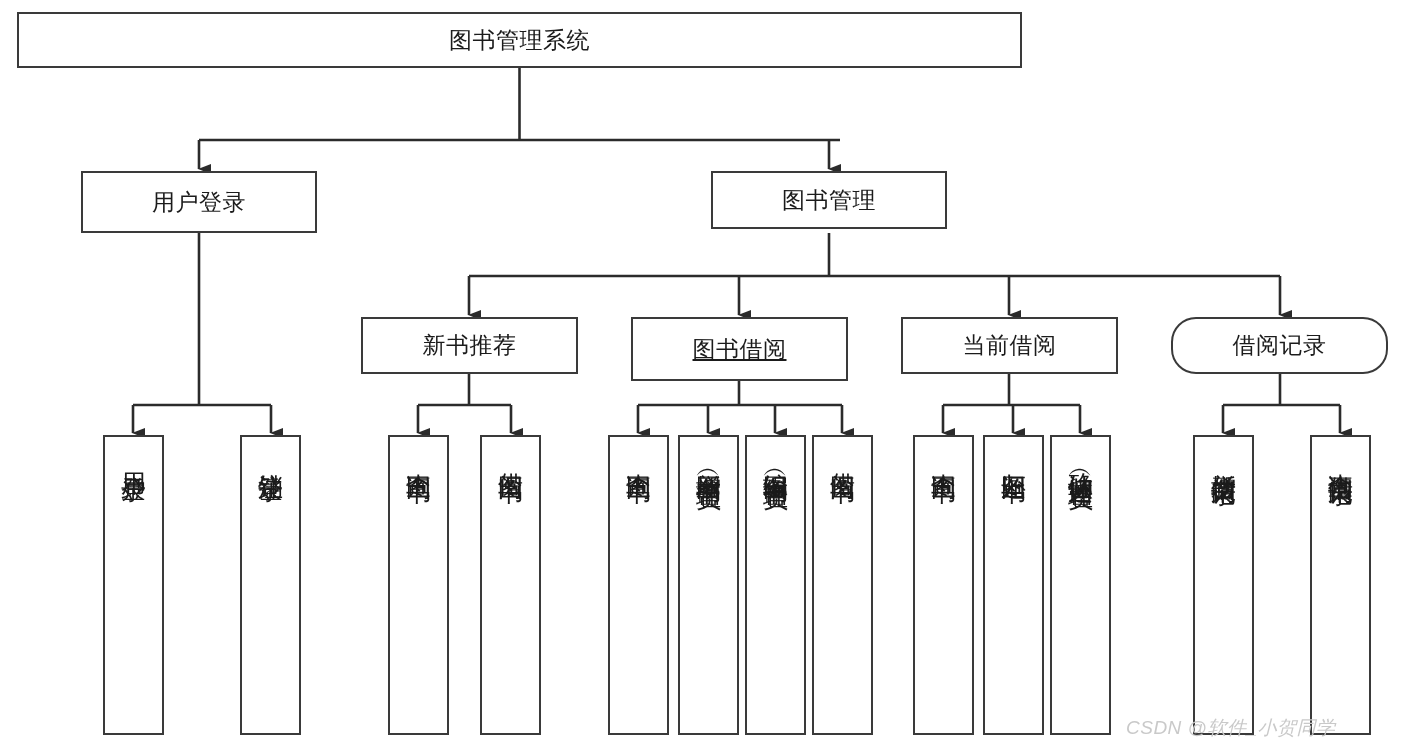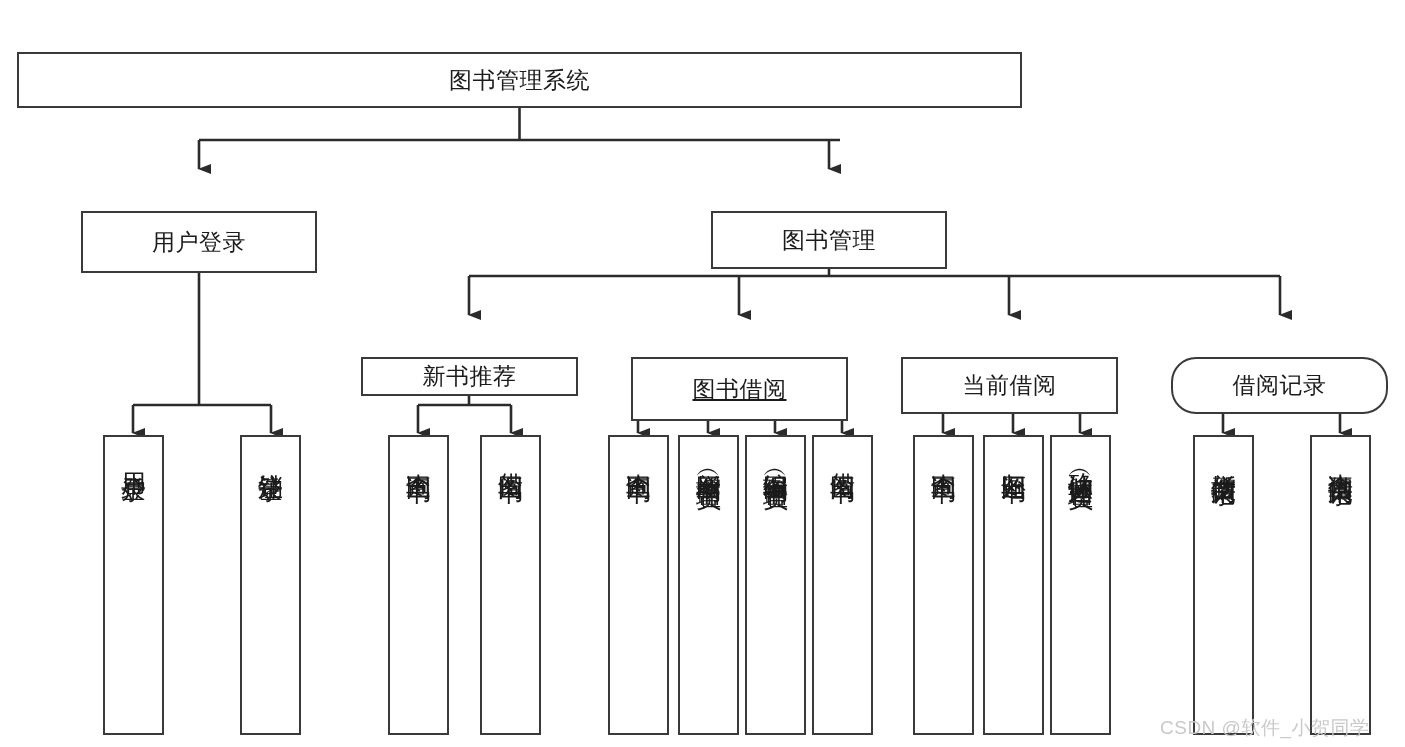--- a/index.html
+++ b/index.html
@@ -30,21 +30,20 @@
     background: #ffffff;
     border: 2.5px solid #3a3a3a;
     display: flex;
     align-items: center;
     justify-content: center;
     color: #1b1b1b;
   }
   .node.h {
     font-size: 23px;
     letter-spacing: 0.5px;
-    margin-top: 40px;
   }
   .node.v {
     align-items: flex-start;
     justify-content: center;
     padding-top: 16px;
   }
   .node.v .vlabel {
     writing-mode: vertical-rl;
     text-orientation: upright;
     font-size: 25px;
@@ -122,21 +121,21 @@
     <span>图书管理系统</span>
   </div>
 
   <div class="node h" style="left:81px; top:171px; width:236px; height:62px;">
     <span>用户登录</span>
   </div>
   <div class="node h" style="left:711px; top:171px; width:236px; height:58px;">
     <span>图书管理</span>
   </div>
 
-  <div class="node h" style="left:361px; top:317px; width:217px; height:39px;">
+  <div class="node h" style="left:361px; top:317px; width:217px; height:57px;">
     <span>新书推荐</span>
   </div>
   <div class="node h" style="left:631px; top:317px; width:217px; height:64px;text-decoration:underline;">
     <span>图书借阅</span>
   </div>
   <div class="node h" style="left:901px; top:317px; width:217px; height:57px;">
     <span>当前借阅</span>
   </div>
   <div class="node h" style="left:1171px; top:317px; width:217px; height:57px;border-radius:25px;">
     <span>借阅记录</span>
@@ -175,15 +174,15 @@
   <div class="node v" style="left:1050px; top:435px; width:61px; height:300px;">
     <span class="vlabel">确认归还（管理员）</span>
   </div>
   <div class="node v" style="left:1193px; top:435px; width:61px; height:300px;">
     <span class="vlabel">新增借阅记录</span>
   </div>
   <div class="node v" style="left:1310px; top:435px; width:61px; height:300px;">
     <span class="vlabel">查询借阅记录</span>
   </div>
 
-  <div class="watermark" style="left:1160px; top:715px;">CSDN @软件_小贺同学</div>
+  <div class="watermark" style="left:1126px; top:715px;font-style:italic;">CSDN @软件_小贺同学</div>
 
 </div>
 
 </body></html>

